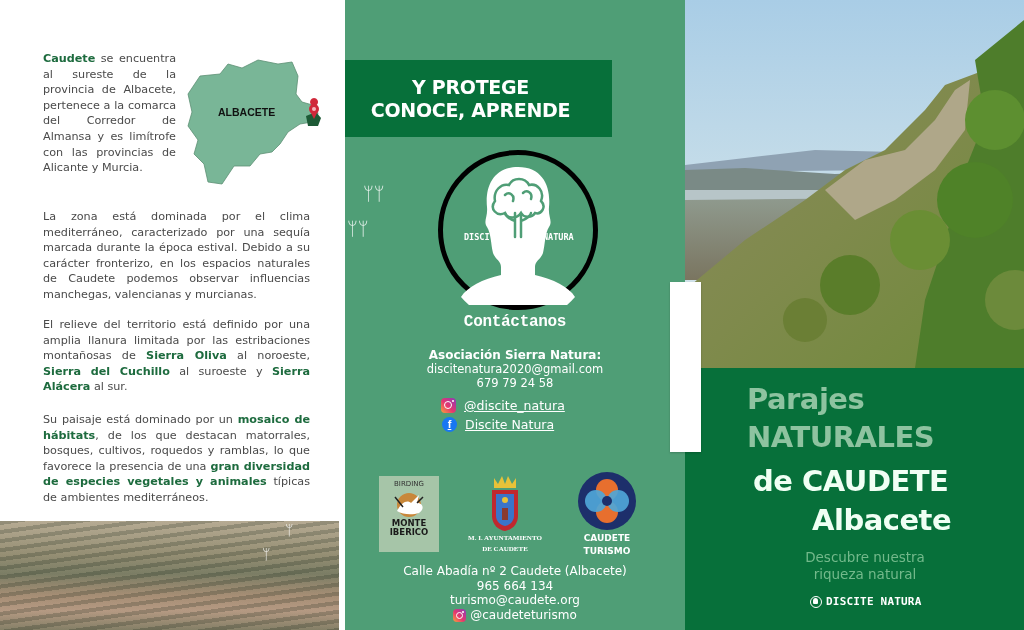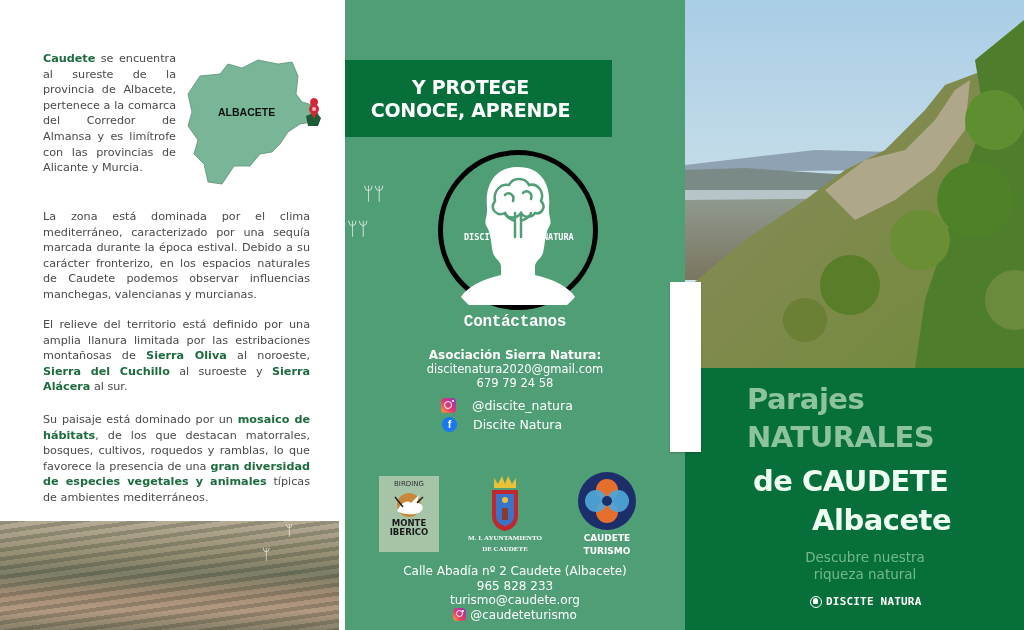--- a/index.html
+++ b/index.html
@@ -31,42 +31,42 @@
   .panel-mid { position: absolute; left: 345px; top: 0; width: 340px; height: 630px; background: #4f9e76; overflow: hidden; }
   .title-box { position: absolute; left: -16px; top: 60px; width: 283px; height: 77px; background: #07703a; display: flex; flex-direction: column; align-items: center; justify-content: center; }
   .title-box span { display: block; color: #ffffff; font-family: "DejaVu Sans", sans-serif; font-weight: bold; font-size: 19px; line-height: 23px; letter-spacing: -0.3px; }
 
   .logo-circle { position: absolute; left: 93px; top: 150px; width: 160px; height: 160px; border: 5px solid #000000; border-radius: 50%; }
   .logo-svg { position: absolute; left: 0; top: 0; width: 150px; height: 150px; }
 
   .contact-title { position: absolute; left: 0; top: 313px; width: 340px; text-align: center; color: #ffffff; font-family: Liberation Mono, monospace; font-weight: bold; font-size: 16px; letter-spacing: -0.3px; }
   .contact-block { position: absolute; left: 0; top: 348px; width: 340px; text-align: center; color: #ffffff; font-family: "DejaVu Sans", sans-serif; font-size: 11.5px; line-height: 14px; }
   .contact-block .org { font-weight: bold; font-size: 12px; }
-  .social { position: absolute; left: 96px; width: 200px; color: #ffffff; font-family: "DejaVu Sans", sans-serif; font-size: 12.5px; display: flex; align-items: center; gap: 16px; }
+  .social { position: absolute; left: 96px; width: 200px; color: #ffffff; font-family: "DejaVu Sans", sans-serif; font-size: 12.5px; display: flex; align-items: center; gap: 8px; text-decoration: underline; }
   .social.ig { top: 398px; }
   .social.fb { top: 417px; left: 97px; }
   .ig-icon { width: 15px; height: 15px; border-radius: 4px; background: linear-gradient(45deg, #f9a43a, #e6366e 45%, #8a3ab9); position: relative; flex: none; }
   .ig-icon::before { content: ""; position: absolute; left: 3px; top: 3px; width: 6px; height: 6px; border: 1.5px solid #fff; border-radius: 50%; }
   .ig-icon::after { content: ""; position: absolute; right: 2px; top: 2px; width: 2px; height: 2px; background: #fff; border-radius: 50%; }
   .fb-icon { width: 15px; height: 15px; border-radius: 50%; background: #1877f2; color: #fff; font-weight: bold; font-size: 11px; line-height: 15px; text-align: center; flex: none; font-family: "Liberation Sans", sans-serif; }
 
   .logos { position: absolute; left: 0; top: 472px; width: 340px; height: 90px; padding-left: 37px; }
   .birding { position: absolute; left: 34px; top: 4px; width: 60px; height: 76px; background: #a6c5a8; text-align: center; font-family: "DejaVu Sans", sans-serif; }
   .birding .b1 { font-size: 7px; color: #333; padding-top: 4px; display: block; }
   .birding .bird { display: block; margin: 1px auto 0; width: 40px; height: 30px; }
   .birding .b2 { font-size: 8.5px; font-weight: bold; color: #1a1a1a; line-height: 9px; display: block; }
   .ayto { position: absolute; left: 110px; top: 2px; width: 100px; height: 84px; text-align: center; }
   .ayto .shield { display: block; margin: 0 auto; width: 34px; height: 58px; }
   .ayto .ayto-text { display: block; font-family: "Liberation Serif", serif; font-size: 7px; font-weight: bold; color: #fff; line-height: 9px; margin-top: 2px; }
   .turismo { position: absolute; left: 230px; top: 0; width: 64px; text-align: center; }
   .turismo .tcircle { display: block; margin: 0 auto; width: 58px; height: 58px; }
   .turismo .ttext { display: block; color: #fff; font-family: "DejaVu Sans", sans-serif; font-weight: bold; font-size: 9px; line-height: 10px; margin-top: 3px; }
 
   .footer-block { position: absolute; left: 0; top: 564px; width: 340px; text-align: center; color: #ffffff; font-family: "DejaVu Sans", sans-serif; font-size: 12px; line-height: 14.5px; }
-  .footer-ig { display: inline-flex; align-items: flex-start; gap: 4px; }
+  .footer-ig { display: inline-flex; align-items: flex-end; gap: 4px; }
   .footer-ig .ig-icon { width: 13px; height: 13px; }
   .footer-ig .ig-icon::before { left: 2.5px; top: 2.5px; width: 5px; height: 5px; }
 
   
   .panel-right { position: absolute; left: 685px; top: 0; width: 339px; height: 630px; overflow: hidden; }
   .landscape { position: absolute; left: 0; top: 0; width: 339px; height: 368px; }
   .cover { position: absolute; left: 0; top: 368px; width: 339px; height: 262px; background: #07703a; }
   .cover-line { position: absolute; font-family: "DejaVu Sans", sans-serif; font-weight: bold; letter-spacing: -0.5px; white-space: nowrap; }
   .c1 { left: 62px; top: 382px; font-size: 29px; color: #8ec3a0; }
   .c2 { left: 62px; top: 420px; font-size: 29px; color: #8ec3a0; }
@@ -182,21 +182,21 @@
         <circle cx="40" cy="29" r="11" fill="#4fa6d8" opacity="0.92"></circle>
         <circle cx="29" cy="29" r="5" fill="#1d2f6b"></circle>
       </svg>
       <span class="ttext">CAUDETE</span>
       <span class="ttext">TURISMO</span>
     </div>
   </div>
 
   <div class="footer-block">
     <div>Calle Abadía nº 2 Caudete (Albacete)</div>
-    <div>965 828 233</div>
+    <div>965 664 134</div>
     <div>turismo@caudete.org</div>
     <div class="footer-ig">
       <span class="ig-icon"></span>
       <span>@caudeteturismo</span>
     </div>
   </div>
 </div>
 
 <div class="panel-right">
   <svg class="landscape" viewBox="0 0 339 368" preserveAspectRatio="none">

